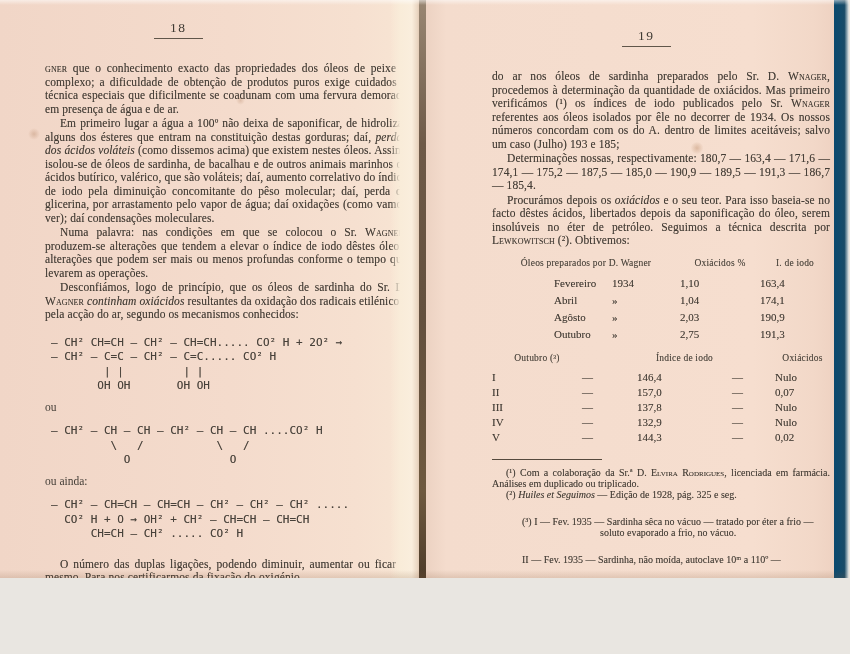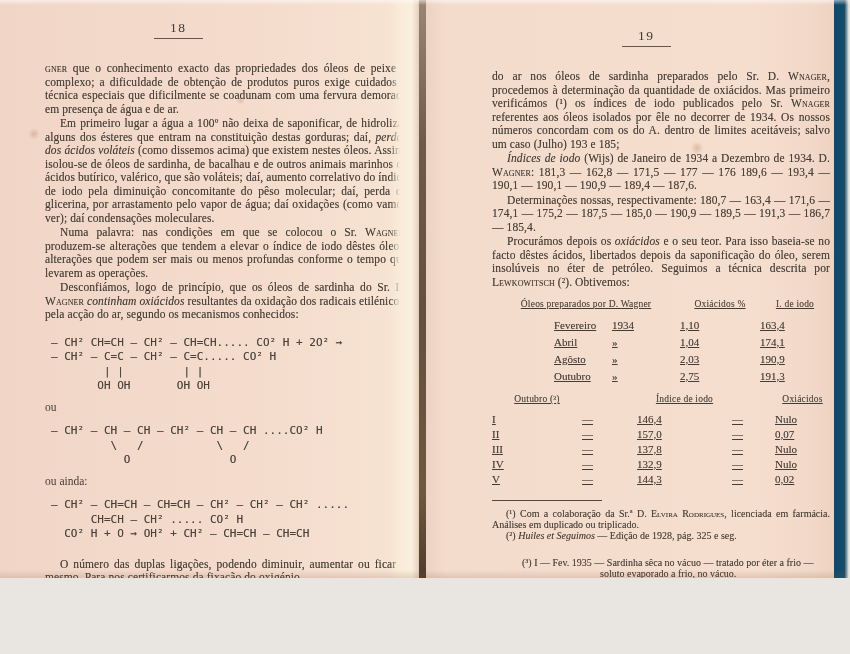--- a/index.html
+++ b/index.html
@@ -68,21 +68,21 @@
   .formula {
     margin:10px 0 0 6px; font-family:"DejaVu Sans Mono",monospace;
     font-size:11px; line-height:14.5px; white-space:pre; color:#47413a;
     text-shadow:0 0 0.4px rgba(62,52,42,0.4);
   }
   .formula-first { margin-top:14px; }
   .connector { margin:7px 0 0; font-size:11.5px; line-height:13.5px; }
   .closing { margin-top:16px; }
 
   .tbl { width:100%; border-collapse:collapse; margin-top:10px; font-size:11px;
-         text-shadow:0 0 0.4px rgba(62,52,42,0.4);text-decoration:underline; }
+         text-shadow:0 0 0.4px rgba(62,52,42,0.4); }
   .tbl th { font-weight:normal; font-size:9.5px; color:#4c463e; padding:0 0 7px;
             text-align:center; letter-spacing:0.2px; }
   .tbl td { padding:2.5px 0; }
   .tbl-wagner td:nth-child(1) { text-align:left; padding-left:62px; }
   .tbl-wagner td:nth-child(2) { text-align:left; }
   .tbl-proc td { padding:1.5px 0; }
 
   .fn-sep { width:110px; border-top:1px solid #55493d; margin:14px 0 0; height:0; }
   .fns { margin-top:7px; font-size:10px; line-height:11px; text-align:justify;
          text-shadow:0 0 0.3px rgba(62,52,42,0.4); }
@@ -101,35 +101,34 @@
         <span class="pgnum">18</span>
       </div>
       <p class="body-p no-indent"><span class="s-sc">gner</span><span> que o conhecimento exacto das propriedades dos óleos de peixe é complexo; a dificuldade de obtenção de produtos puros exige cuidados e técnica especiais que dificilmente se coadunam com uma fervura demorada em presença de água e de ar.</span></p>
       <p class="body-p"><span>Em primeiro lugar a água a 100º não deixa de saponificar, de hidrolizar alguns dos ésteres que entram na constituição destas gorduras; daí, </span><span class="s-i">perdas dos ácidos voláteis</span><span> (como dissemos acima) que existem nestes óleos. Assim, isolou-se de óleos de sardinha, de bacalhau e de outros animais marinhos os ácidos butírico, valérico, que são voláteis; daí, aumento correlativo do índice de iodo pela diminuição concomitante do pêso molecular; daí, perda de glicerina, por arrastamento pelo vapor de água; daí oxidações (como vamos ver); daí condensações moleculares.</span></p>
       <p class="body-p"><span>Numa palavra: nas condições em que se colocou o Sr. </span><span class="s-sc">Wagner</span><span>, produzem-se alterações que tendem a elevar o índice de iodo dêstes óleos, alterações que podem ser mais ou menos profundas conforme o tempo que levarem as operações.</span></p>
       <p class="body-p"><span>Desconfiámos, logo de princípio, que os óleos de sardinha do Sr. D. </span><span class="s-sc">Wagner</span><span> </span><span class="s-i">continham oxiácidos</span><span> resultantes da oxidação dos radicais etilénicos, pela acção do ar, segundo os mecanismos conhecidos:</span></p>
       <div class="formula formula-first"><div>— CH² CH=CH — CH² — CH=CH..... CO² H + 2O² →</div><div>— CH² — C=C — CH² — C=C..... CO² H</div><div>        | |         | |</div><div>       OH OH       OH OH</div></div>
       <div class="connector">ou</div>
       <div class="formula"><div>— CH² — CH — CH — CH² — CH — CH ....CO² H</div><div>         \   /           \   /</div><div>           O               O</div></div>
       <div class="connector">ou ainda:</div>
-      <div class="formula"><div>— CH² — CH=CH — CH=CH — CH² — CH² — CH² .....</div><div>      CH=CH — CH² ..... CO² H</div><div>  CO² H + O → OH² + CH² — CH=CH — CH=CH</div></div>
+      <div class="formula"><div>— CH² — CH=CH — CH=CH — CH² — CH² — CH² .....</div><div>  CO² H + O → OH² + CH² — CH=CH — CH=CH</div><div>      CH=CH — CH² ..... CO² H</div></div>
       <p class="body-p closing"><span>O número das duplas ligações, podendo diminuir, aumentar ou ficar o mesmo. Para nos certificarmos da fixação do oxigénio</span></p>
     </div>
   </div>
 
   <div class="gutter-highlight"></div>
   <div class="gutter-line"></div>
 
   <div class="page page-right">
     <div class="content content-right">
       <div class="pgnum-wrap pgnum-right">
         <span class="pgnum">19</span>
       </div>
       <p class="body-p no-indent"><span>do ar nos óleos de sardinha preparados pelo Sr. D. </span><span class="s-sc">Wnager</span><span>, procedemos à determinação da quantidade de oxiácidos. Mas primeiro verificámos (¹) os índices de iodo publicados pelo Sr. </span><span class="s-sc">Wnager</span><span> referentes aos óleos isolados por êle no decorrer de 1934. Os nossos números concordam com os do A. dentro de limites aceitáveis; salvo um caso (Julho) 193 e 185;</span></p>
-      <p class="body-p"><span class="s-i">Índices de iodo</span><span> (Wijs) de Janeiro de 1934 a Dezembro de 1934. D. </span><span class="s-sc">Wagner</span><span>: 181,3 — 162,8 — 171,5 — 177 — 176 189,6 — 193,4 — 190,1 — 190,1 — 190,9 — 189,4 — 187,6.</span></p>
       <p class="body-p"><span>Determinações nossas, respectivamente: 180,7 — 163,4 — 171,6 — 174,1 — 175,2 — 187,5 — 185,0 — 190,9 — 189,5 — 191,3 — 186,7 — 185,4.</span></p>
       <p class="body-p"><span>Procurámos depois os </span><span class="s-i">oxiácidos</span><span> e o seu teor. Para isso baseia-se no facto dêstes ácidos, libertados depois da saponificação do óleo, serem insolúveis no éter de petróleo. Seguimos a técnica descrita por </span><span class="s-sc">Lewkowitsch</span><span> (²). Obtivemos:</span></p>
 
       <table class="tbl tbl-wagner">
         <colgroup>
             <col style="width:120px">
             <col style="width:68px">
             <col style="width:80px">
             <col style="width:70px">
           </colgroup>

